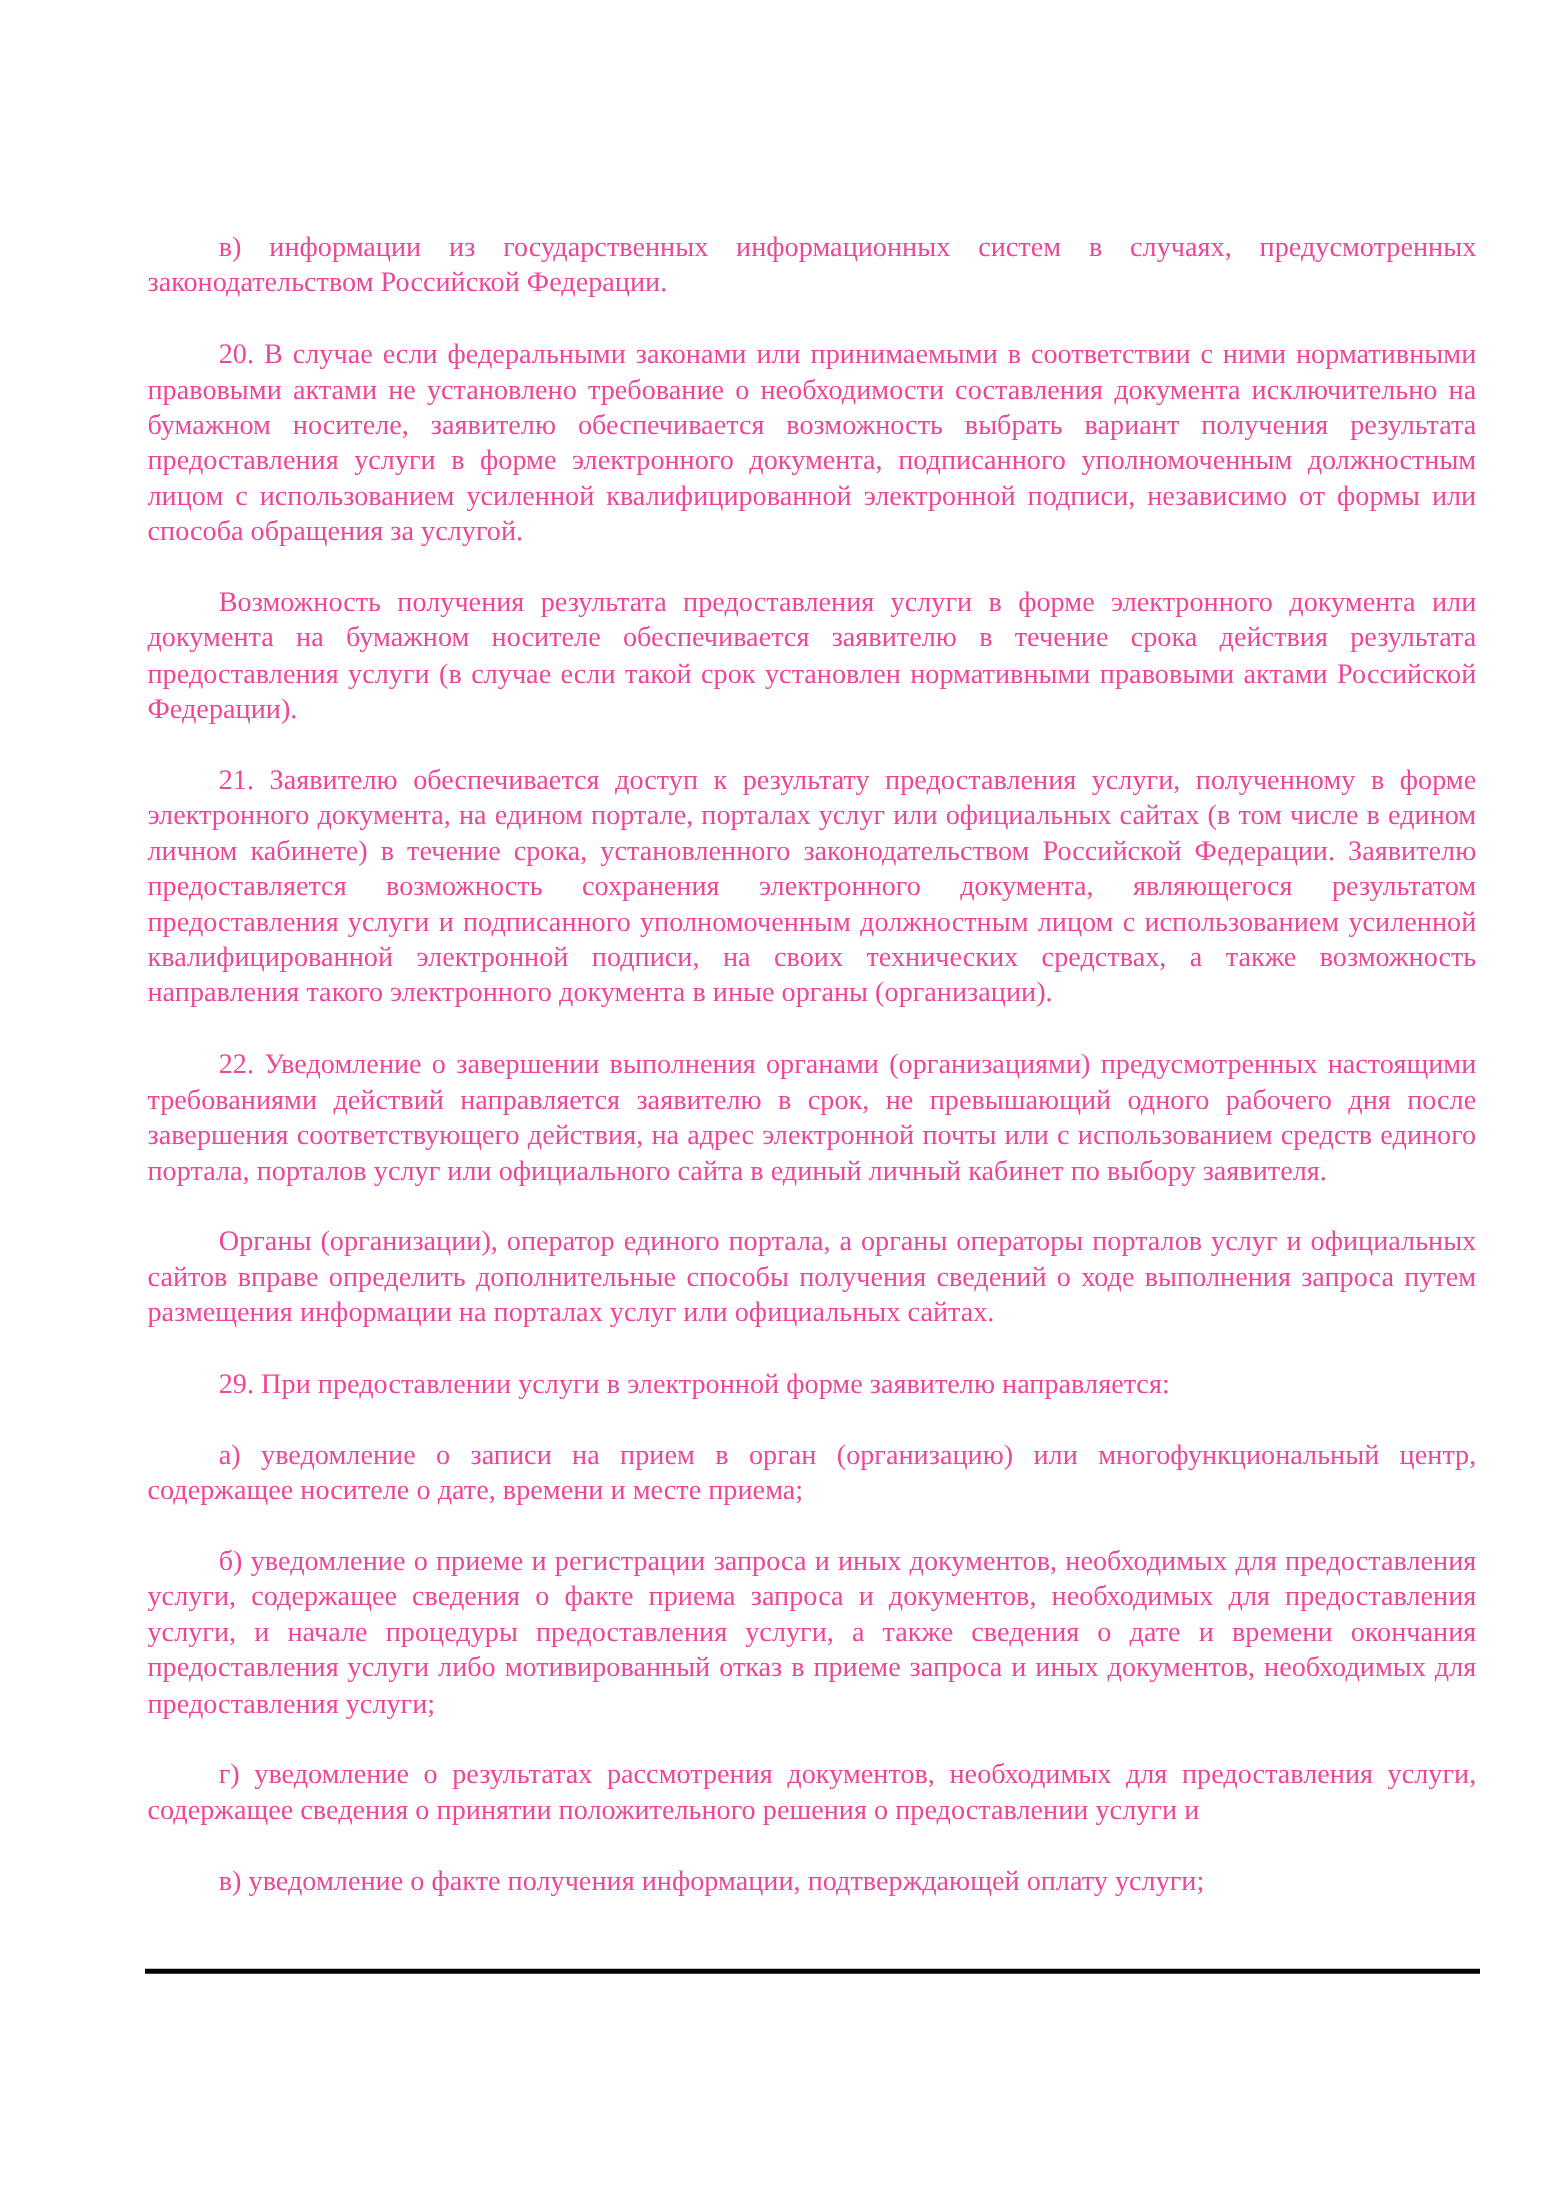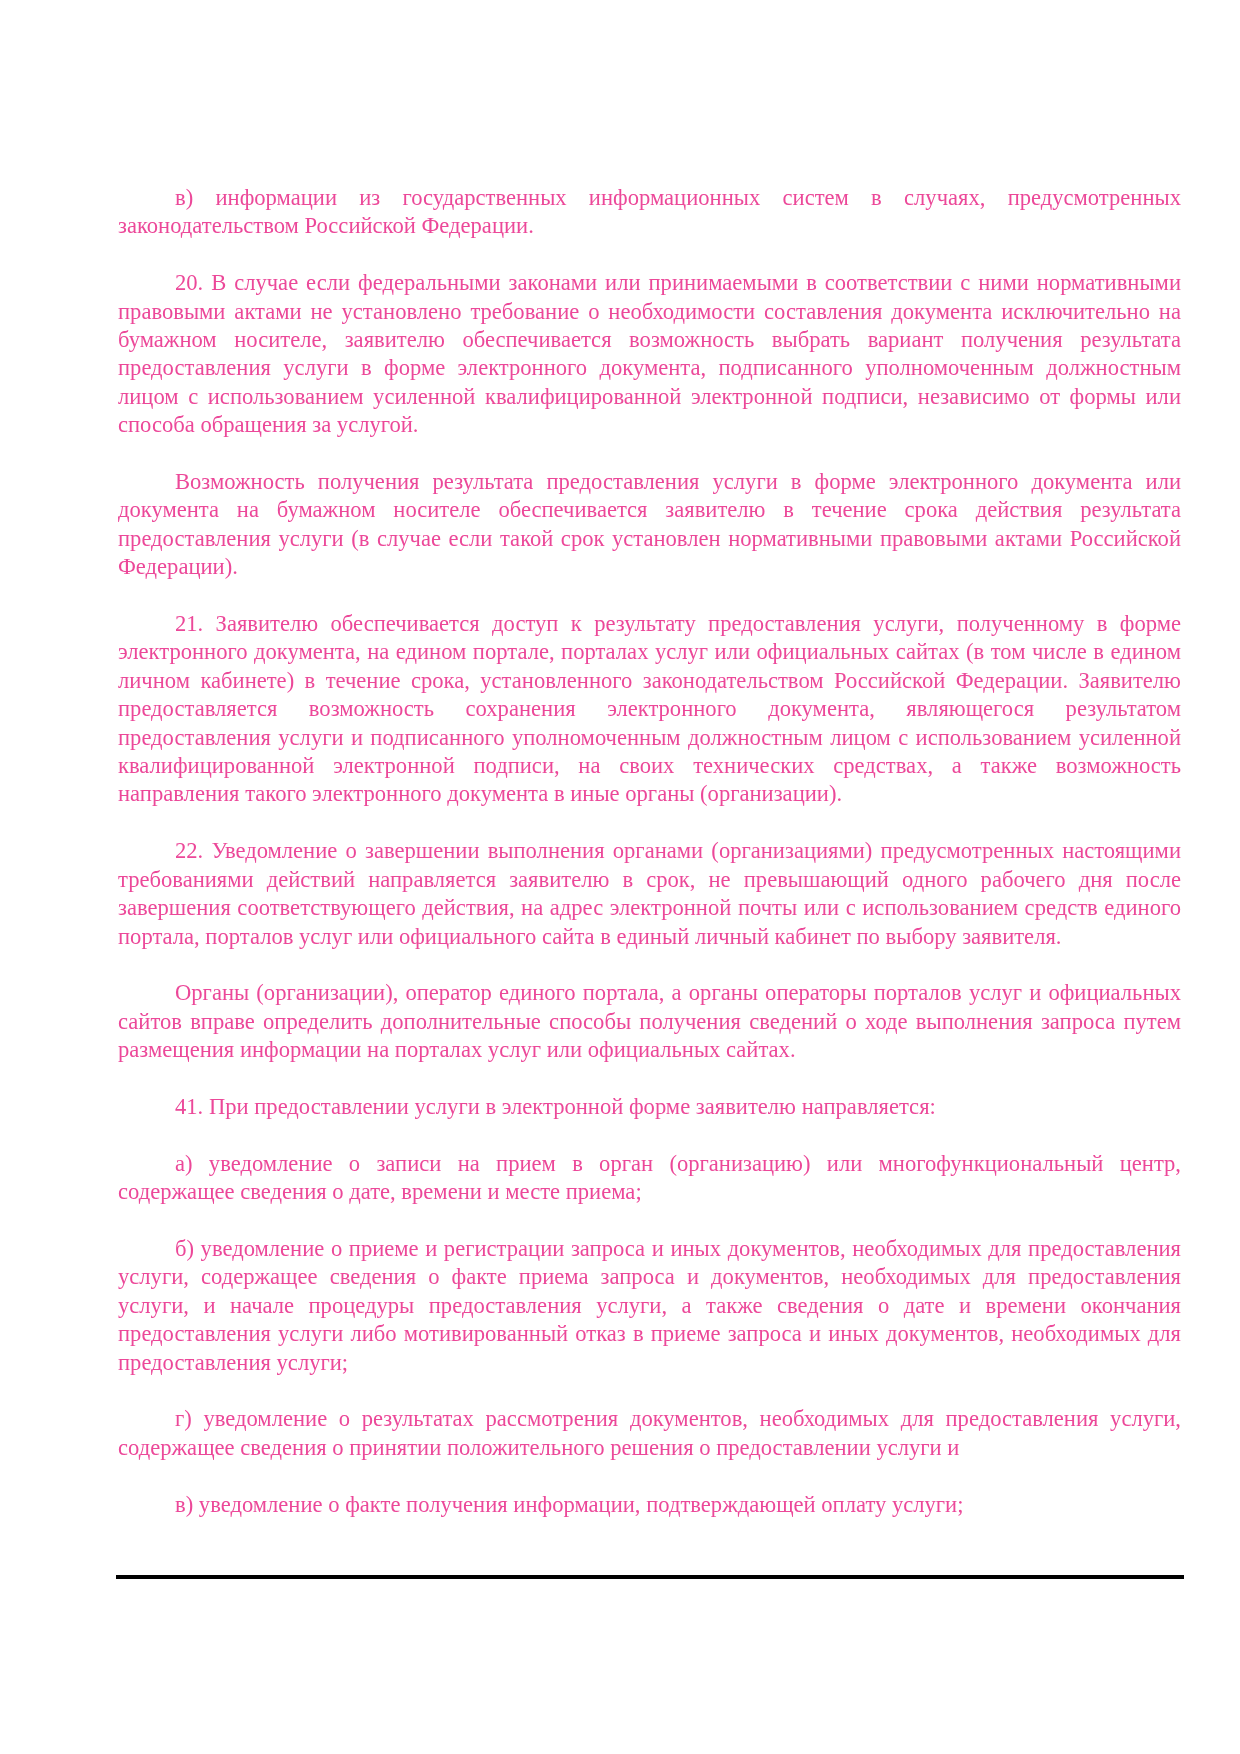--- a/index.html
+++ b/index.html
@@ -15,20 +15,20 @@
 </head>
 <body>
 
 <div class="page">
   <p>в) информации из государственных информационных систем в случаях, предусмотренных законодательством Российской Федерации.</p>
   <p>20. В случае если федеральными законами или принимаемыми в соответствии с ними нормативными правовыми актами не установлено требование о необходимости составления документа исключительно на бумажном носителе, заявителю обеспечивается возможность выбрать вариант получения результата предоставления услуги в форме электронного документа, подписанного уполномоченным должностным лицом с использованием усиленной квалифицированной электронной подписи, независимо от формы или способа обращения за услугой.</p>
   <p>Возможность получения результата предоставления услуги в форме электронного документа или документа на бумажном носителе обеспечивается заявителю в течение срока действия результата предоставления услуги (в случае если такой срок установлен нормативными правовыми актами Российской Федерации).</p>
   <p>21. Заявителю обеспечивается доступ к результату предоставления услуги, полученному в форме электронного документа, на едином портале, порталах услуг или официальных сайтах (в том числе в едином личном кабинете) в течение срока, установленного законодательством Российской Федерации. Заявителю предоставляется возможность сохранения электронного документа, являющегося результатом предоставления услуги и подписанного уполномоченным должностным лицом с использованием усиленной квалифицированной электронной подписи, на своих технических средствах, а также возможность направления такого электронного документа в иные органы (организации).</p>
   <p>22. Уведомление о завершении выполнения органами (организациями) предусмотренных настоящими требованиями действий направляется заявителю в срок, не превышающий одного рабочего дня после завершения соответствующего действия, на адрес электронной почты или с использованием средств единого портала, порталов услуг или официального сайта в единый личный кабинет по выбору заявителя.</p>
   <p>Органы (организации), оператор единого портала, а органы операторы порталов услуг и официальных сайтов вправе определить дополнительные способы получения сведений о ходе выполнения запроса путем размещения информации на порталах услуг или официальных сайтах.</p>
-  <p>41. При предоставлении услуги в электронной форме заявителю направляется:</p>
-  <p>а) уведомление о записи на прием в орган (организацию) или многофункциональный центр, содержащее сведения о дате, времени и месте приема;</p>
+  <p>29. При предоставлении услуги в электронной форме заявителю направляется:</p>
+  <p>а) уведомление о записи на прием в орган (организацию) или многофункциональный центр, содержащее носителе о дате, времени и месте приема;</p>
   <p>б) уведомление о приеме и регистрации запроса и иных документов, необходимых для предоставления услуги, содержащее сведения о факте приема запроса и документов, необходимых для предоставления услуги, и начале процедуры предоставления услуги, а также сведения о дате и времени окончания предоставления услуги либо мотивированный отказ в приеме запроса и иных документов, необходимых для предоставления услуги;</p>
   <p>г) уведомление о результатах рассмотрения документов, необходимых для предоставления услуги, содержащее сведения о принятии положительного решения о предоставлении услуги и</p>
   <p>в) уведомление о факте получения информации, подтверждающей оплату услуги;</p>
 </div>
 
 <div class="rule"></div>
 
 </body></html>

